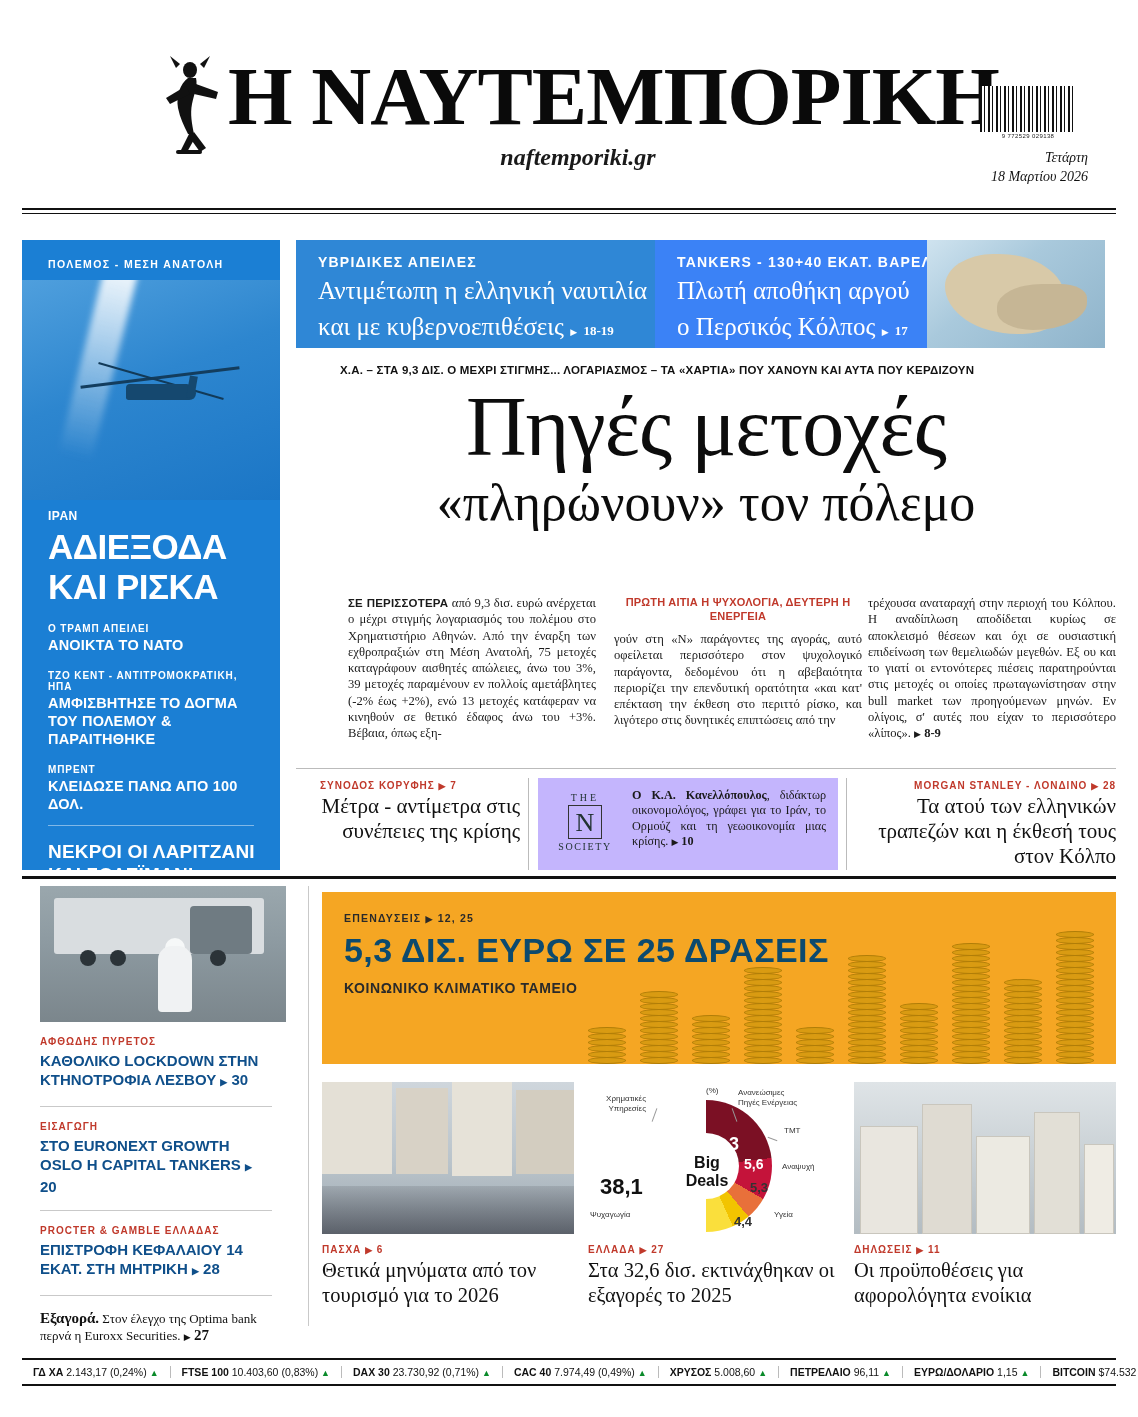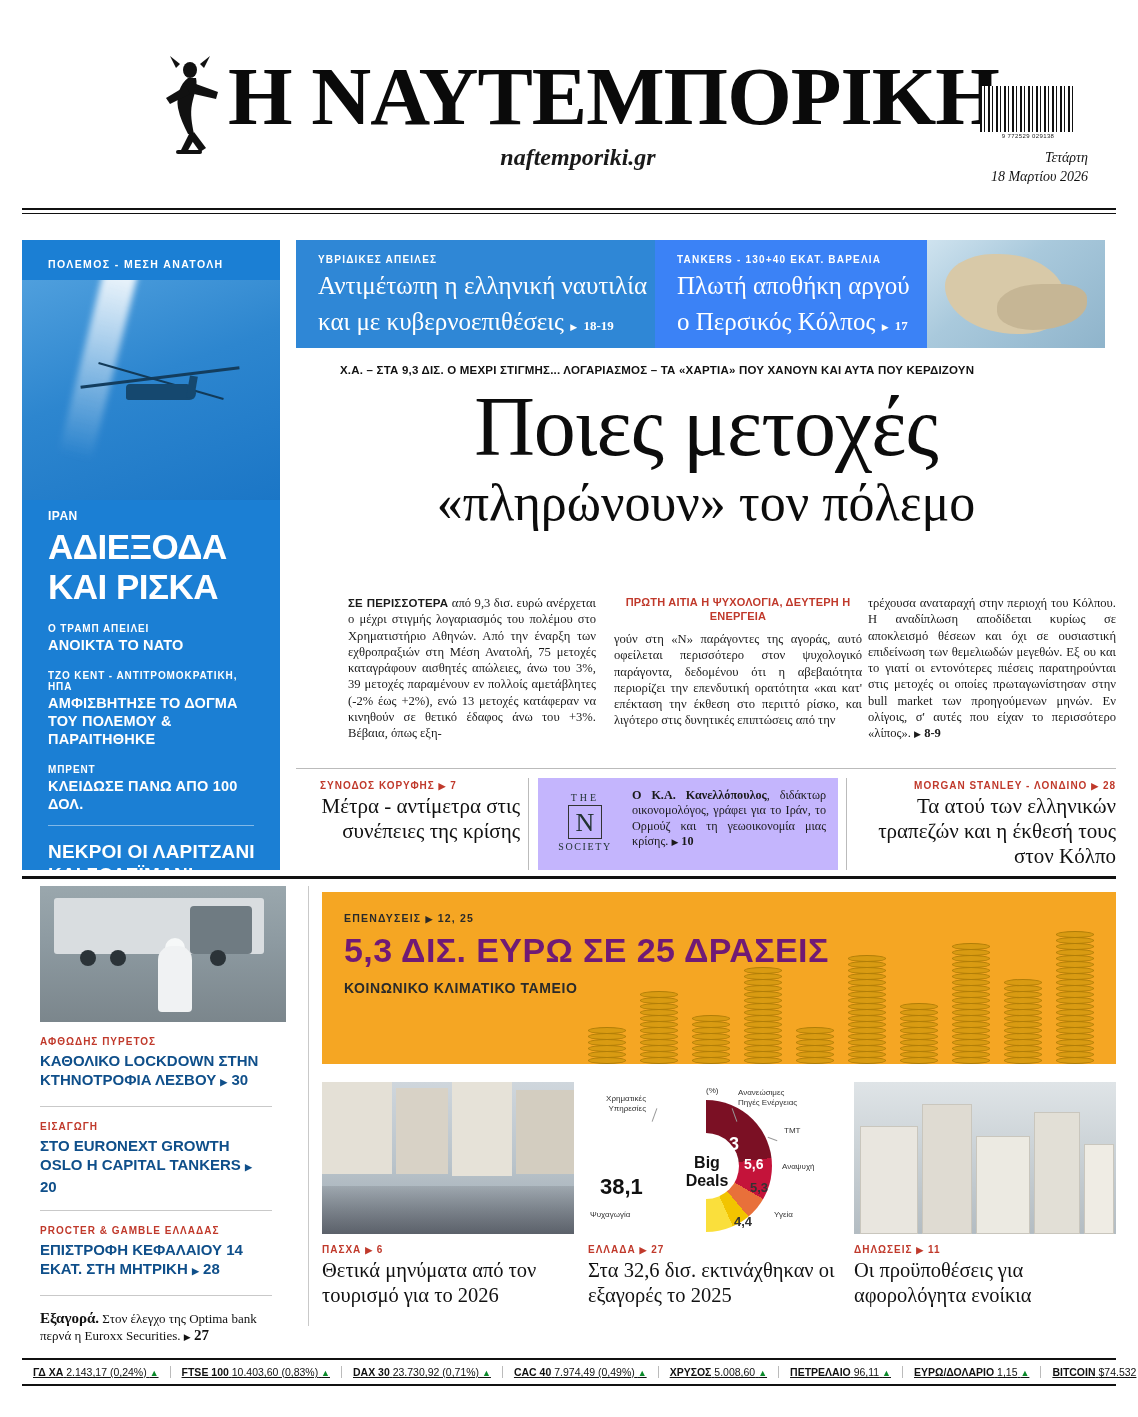--- a/index.html
+++ b/index.html
@@ -120,21 +120,21 @@
 
   
   .teaser {
     position: absolute; top: 0; height: 108px; background: #2f87d6; color: #fff;
     overflow: hidden;
   }
   .teaser.a { left: 274px; width: 382px; }
   .teaser.b { left: 633px; width: 450px; background: #3b82f6; }
   .teaser .k {
     font-family: "Liberation Sans", sans-serif;
-    font-weight: bold; font-size: 10px; letter-spacing: 1.2px;
+    font-weight: bold; font-size: 14px; letter-spacing: 1.2px;
     padding: 14px 0 0 22px;
   }
   .teaser .t {
     font-family: "Liberation Serif", serif;
     font-size: 25px; line-height: 30px; padding: 6px 14px 0 22px;
   }
   .teaser-map {
     position: absolute; right: 0; top: 0; width: 178px; height: 108px;
     background: linear-gradient(140deg,#cfe3ef 0%,#a9c9dc 40%,#8fb4cb 100%);
   }
@@ -261,21 +261,21 @@
   .banner {
     position: absolute; left: 300px; top: 6px; width: 794px; height: 172px;
     background: #f5a623; overflow: hidden;
   }
   .banner .k {
     font-family: "Liberation Sans", sans-serif; font-weight: bold;
     font-size: 10.5px; letter-spacing: 1.2px; color: #2a2a2a; padding: 20px 0 0 22px;
   }
   .banner .t {
     font-family: "Liberation Sans", sans-serif; font-weight: bold;
-    font-size: 34px; line-height: 40px; color: #701a75; padding: 6px 0 0 22px;
+    font-size: 34px; line-height: 40px; color: #0c4a6e; padding: 6px 0 0 22px;
     letter-spacing: .4px;
   }
   .banner .s {
     font-family: "Liberation Sans", sans-serif; font-weight: bold;
     font-size: 14px; color: #2a2a2a; padding: 10px 0 0 22px; letter-spacing: .6px;
   }
   .coins { position: absolute; right: 8px; bottom: 0; width: 520px; height: 160px; }
   .stack { position: absolute; bottom: 0; width: 38px; }
   .coin { width: 38px; height: 7px; background: #d99b12; border: 1px solid #b07d08; border-radius: 50%; margin-top: -1px; }
 
@@ -324,21 +324,21 @@
   }
   .dl { position: absolute; font-family: "Liberation Sans", sans-serif; font-weight: bold; color:#fff; z-index:3; }
   .dlbl { position: absolute; font-family: "Liberation Sans", sans-serif; font-size: 8px; color:#333; z-index:3; line-height:10px; }
   .tick { position:absolute; width:1px; background:#999; z-index:2; }
 
   
   .ticker {
     position: absolute; left: 22px; top: 1358px; width: 1094px; height: 28px;
     border-top: 2px solid #111; border-bottom: 2px solid #111;
     display: flex; align-items: center;
-    font-family: "Liberation Sans", sans-serif; font-size: 10.5px; color:#111;text-decoration:underline;
+    font-family: "Liberation Sans", sans-serif; font-size: 10.5px; color:#111;
   }
   .tk { padding: 0 11px; border-right: 1px solid #bbb; white-space: nowrap; }
   .tk:last-child { border-right: none; }
   .tk b { font-weight: bold; }
   .up { color: #0a8a2a; font-size: 9px; }
 </style>
 </head>
 <body>
 
 <div class="masthead">
@@ -431,21 +431,21 @@
     <div class="t">Πλωτή αποθήκη αργού</div>
     <div class="t">
       <span>ο Περσικός Κόλπος</span>
       <span class="arrow">▶</span>
       <span style="font-size:13px;font-weight:bold;">17</span>
     </div>
   </div>
 
   <div class="main-head">
     <div class="main-kicker">Χ.Α. – ΣΤΑ 9,3 ΔΙΣ. Ο ΜΕΧΡΙ ΣΤΙΓΜΗΣ... ΛΟΓΑΡΙΑΣΜΟΣ – ΤΑ «ΧΑΡΤΙΑ» ΠΟΥ ΧΑΝΟΥΝ ΚΑΙ ΑΥΤΑ ΠΟΥ ΚΕΡΔΙΖΟΥΝ</div>
-    <div class="main-title">Ποιες μετοχές</div>
+    <div class="main-title">Πηγές μετοχές</div>
     <div class="main-title2">«πληρώνουν» τον πόλεμο</div>
   </div>
 
   <div class="body3">
     <div class="col c1">
       <b class="lead">ΣΕ ΠΕΡΙΣΣΟΤΕΡΑ</b><span> από 9,3 δισ. ευρώ ανέρχεται ο μέχρι στιγμής λογαριασμός του πολέμου στο Χρηματιστήριο Αθηνών. Από την έναρξη των εχθροπραξιών στη Μέση Ανατολή, 75 μετοχές καταγράφουν αισθητές απώλειες, άνω του 3%, 39 μετοχές παραμένουν εν πολλοίς αμετάβλητες (-2% έως +2%), ενώ 13 μετοχές κατάφεραν να κινηθούν σε θετικό έδαφος άνω του +3%. Βέβαια, όπως εξη-</span>
     </div>
     <div class="col c2">
       <div class="redline">ΠΡΩΤΗ ΑΙΤΙΑ Η ΨΥΧΟΛΟΓΙΑ, ΔΕΥΤΕΡΗ Η ΕΝΕΡΓΕΙΑ</div>
       <span>γούν στη «Ν» παράγοντες της αγοράς, αυτό οφείλεται περισσότερο στον ψυχολογικό παράγοντα, δεδομένου ότι η αβεβαιότητα περιορίζει την επενδυτική ορατότητα «και κατ' επέκταση την έκθεση στο περιττό ρίσκο, και λιγότερο στις δυνητικές επιπτώσεις από την</span>

